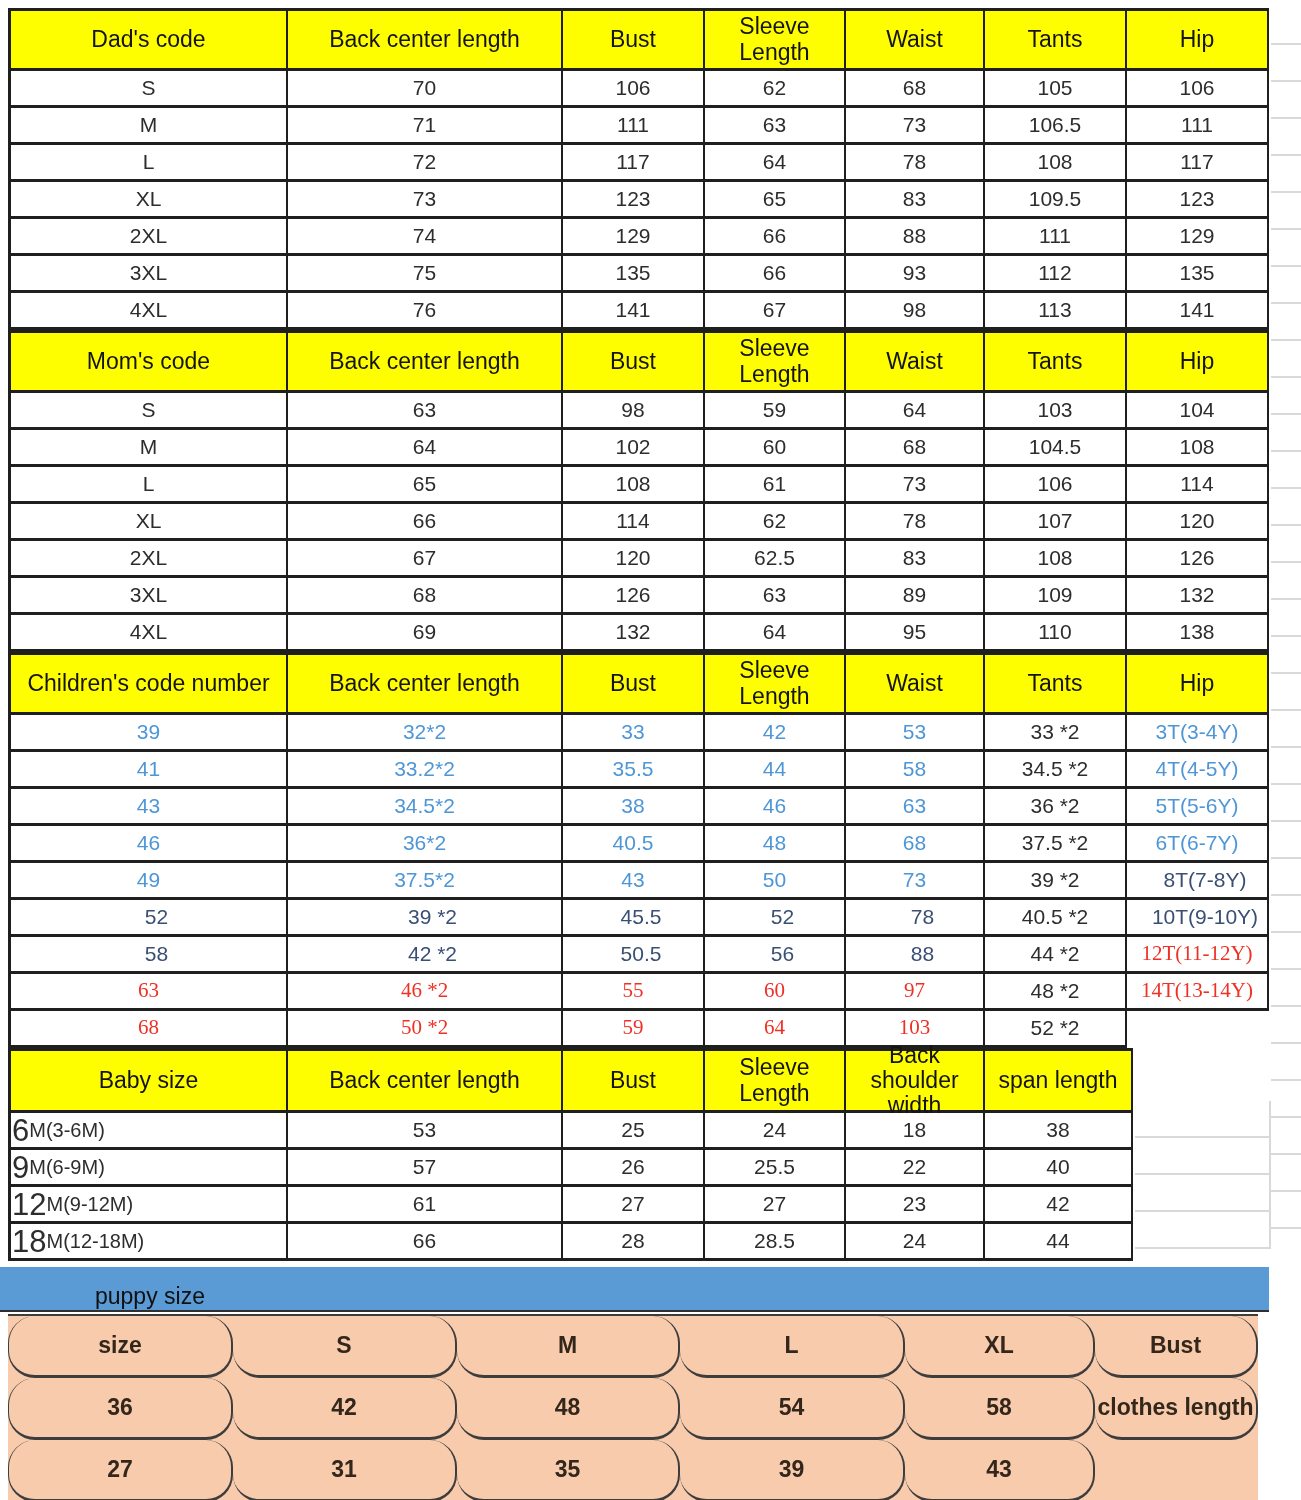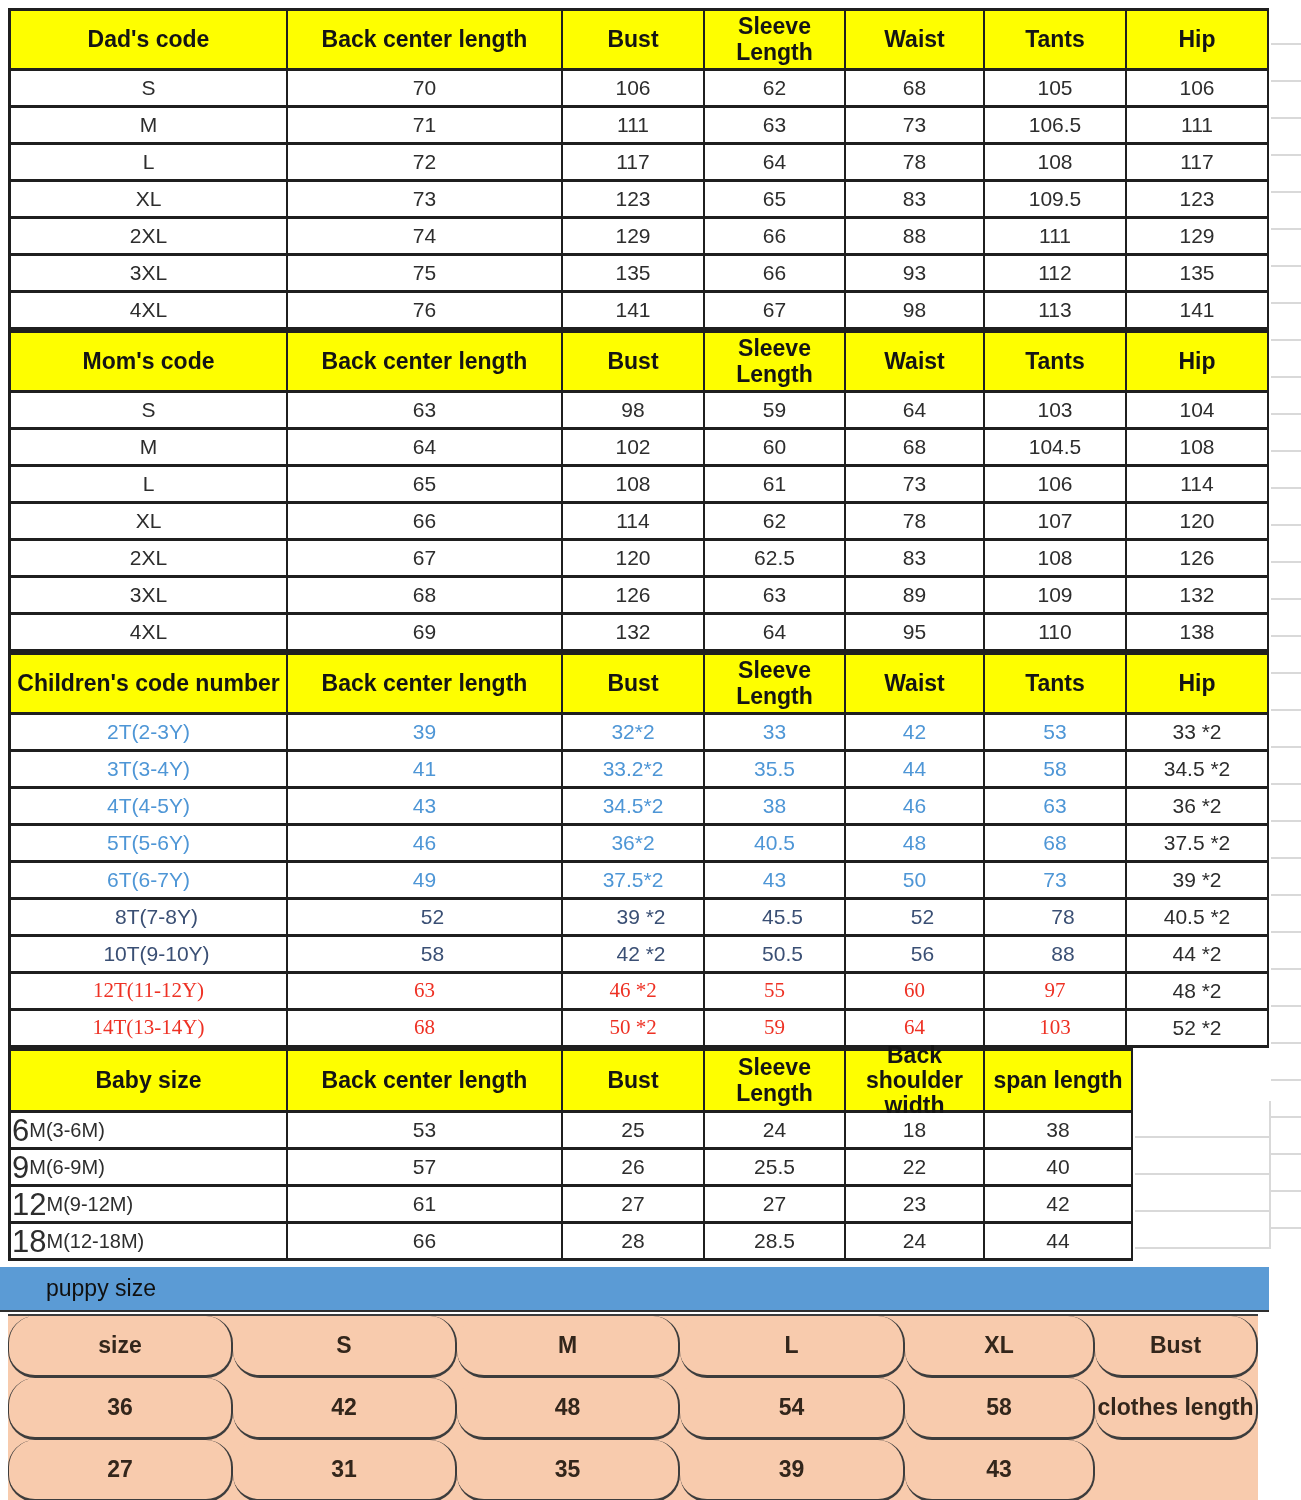--- a/index.html
+++ b/index.html
@@ -25,21 +25,20 @@
   .cell {
     border-right:2px solid #1f1f1f;
     border-bottom:3px solid #1f1f1f;
     display:flex; align-items:center; justify-content:center;
     font-size:21px; text-align:center; line-height:1.1;
   }
   .head {
     background:var(--yellow);
     height:60px; font-size:23px; color:#141414;
     padding:2px 1px;
-    font-weight:bold;
   }
   .t-dark { color:var(--dark); }
   .t-blue { color:var(--blue); }
   .t-navy { color:var(--navy);padding-left:16px; }
   .t-red  { color:var(--red);font-family:Liberation Serif, serif;  }
 
   
   .baby-table {
     display:grid;
     grid-template-columns:277px 275px 142px 141px 139px 148px;
@@ -53,22 +52,22 @@
   .baby-table .head { height:62px; }
   .baby-label { justify-content:flex-start; padding-left:1px; }
   .baby-label .num { font-size:31px; font-weight:400; line-height:1; }
   .baby-label .rest { font-size:20px; }
 
   
   .puppy-bar {
     margin-top:6px;
     width:1269px; height:45px;
     background:var(--bar);
-    display:flex; align-items:center;
-    padding-left:46px;
+    display:flex; align-items:flex-end;
+    padding-left:95px;
     font-size:23px; color:#101010;
     border-bottom:2px solid #2f2f2f;
   }
 
   
   .puppy-table {
     display:grid;
     grid-template-columns:225px 224px 223px 225px 190px 163px;
     margin-left:8px; margin-top:2px;
     width:1250px;
@@ -225,21 +224,20 @@
       <div class="cell t-dark">138</div>
     </div>
   <div class="family-table">
       <div class="cell head">Children's code number</div>
       <div class="cell head">Back center length</div>
       <div class="cell head">Bust</div>
       <div class="cell head">Sleeve Length</div>
       <div class="cell head">Waist</div>
       <div class="cell head">Tants</div>
       <div class="cell head">Hip</div>
-      <div class="cell t-blue">2T(2-3Y)</div>
       <div class="cell t-blue">39</div>
       <div class="cell t-blue">32*2</div>
       <div class="cell t-blue">33</div>
       <div class="cell t-blue">42</div>
       <div class="cell t-blue">53</div>
       <div class="cell t-dark">33 *2</div>
       <div class="cell t-blue">3T(3-4Y)</div>
       <div class="cell t-blue">41</div>
       <div class="cell t-blue">33.2*2</div>
       <div class="cell t-blue">35.5</div>

